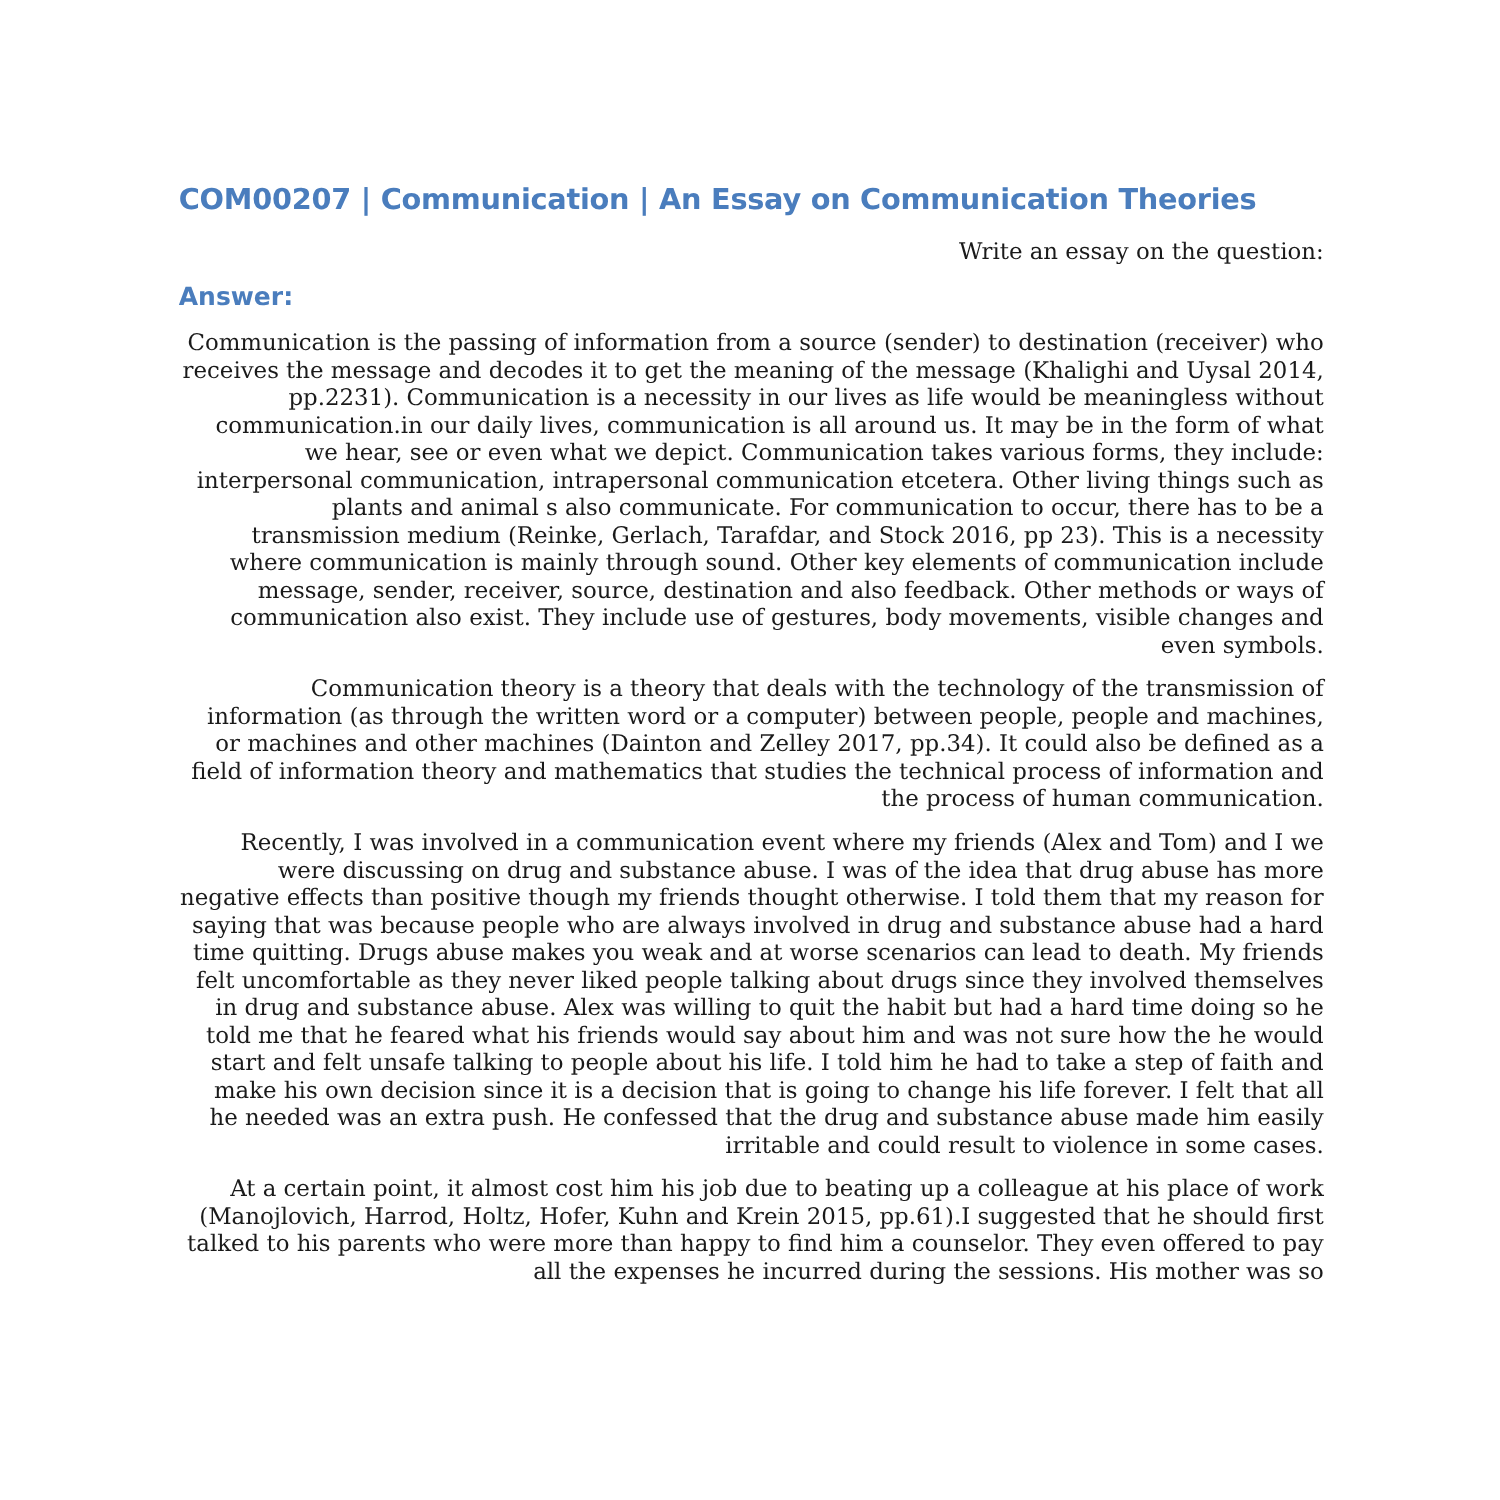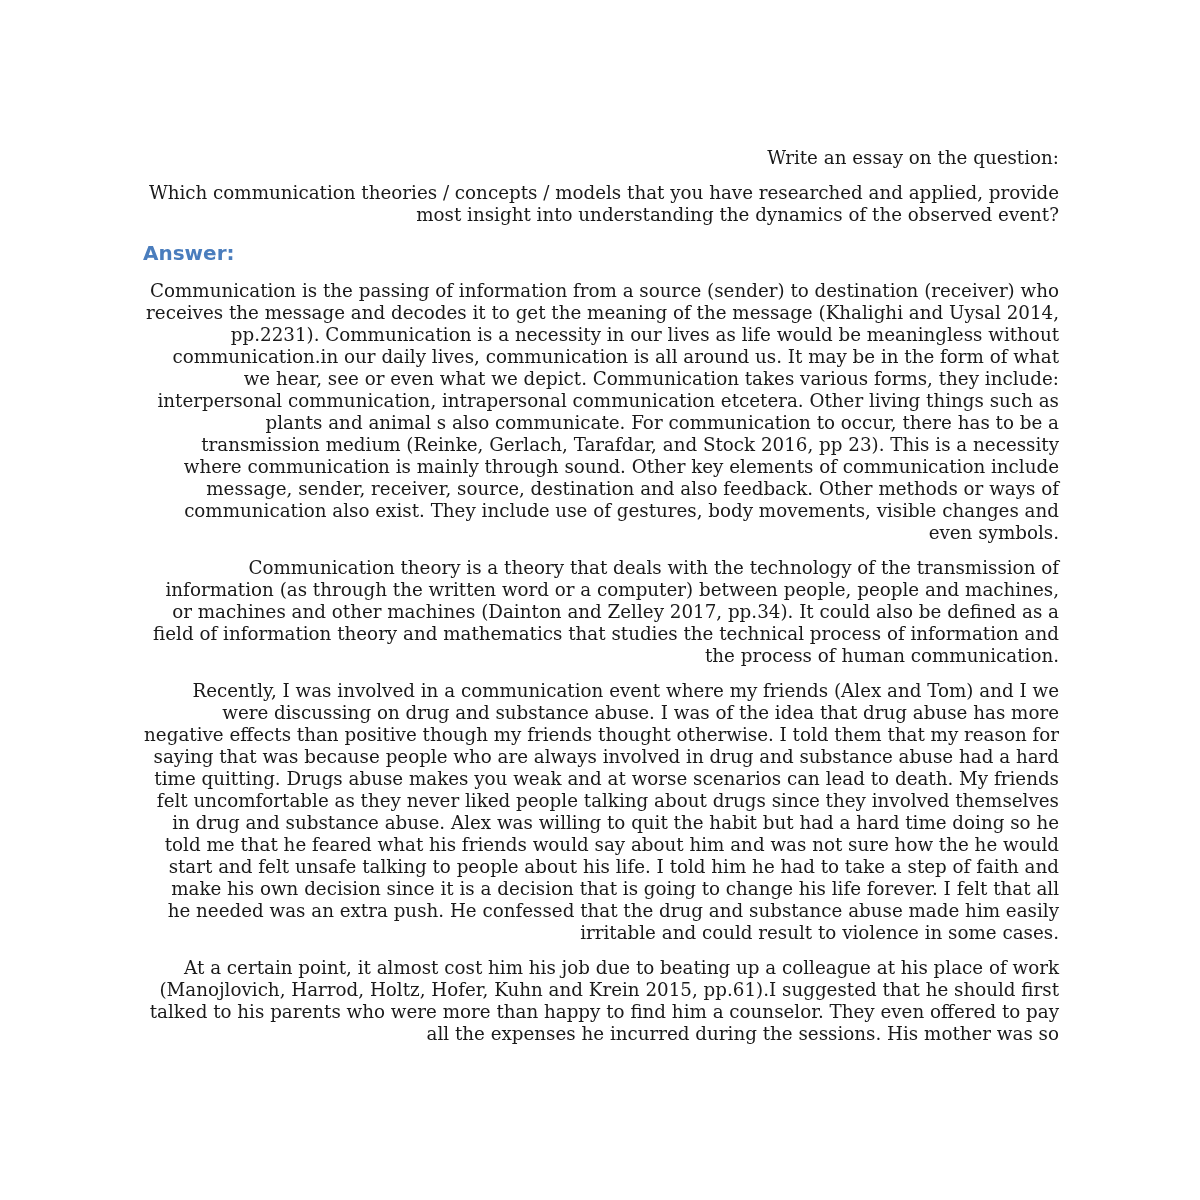--- a/index.html
+++ b/index.html
@@ -47,24 +47,24 @@
     font-size: 20px;
     line-height: 23px;
     color: var(--heading-blue);
     margin: 6px 0 15px 0;
   }
 </style>
 </head>
 <body>
 
 <div class="page">
+  <h1 class="doc-title">COM00207 | Communication | An Essay on Communication Theories</h1>
 
   <p class="body-text">Write an essay on the question:</p>
 
-  <p class="body-text prompt-question">Which communication theories / concepts / models that you have researched and applied, provide most insight into understanding the dynamics of the observed event?</p>
 
   <h2 class="answer-heading">Answer:</h2>
 
   <p class="body-text">Communication is the passing of information from a source (sender) to destination (receiver) who receives the message and decodes it to get the meaning of the message (Khalighi and Uysal 2014, pp.2231). Communication is a necessity in our lives as life would be meaningless without communication.in our daily lives, communication is all around us. It may be in the form of what we hear, see or even what we depict. Communication takes various forms, they include: interpersonal communication, intrapersonal communication etcetera. Other living things such as plants and animal s also communicate. For communication to occur, there has to be a transmission medium (Reinke, Gerlach, Tarafdar, and Stock 2016, pp 23). This is a necessity where communication is mainly through sound. Other key elements of communication include message, sender, receiver, source, destination and also feedback. Other methods or ways of communication also exist. They include use of gestures, body movements, visible changes and even symbols.</p>
 
   <p class="body-text">Communication theory is a theory that deals with the technology of the transmission of information (as through the written word or a computer) between people, people and machines, or machines and other machines (Dainton and Zelley 2017, pp.34). It could also be defined as a field of information theory and mathematics that studies the technical process of information and the process of human communication.</p>
 
   <p class="body-text">Recently, I was involved in a communication event where my friends (Alex and Tom) and I we were discussing on drug and substance abuse. I was of the idea that drug abuse has more negative effects than positive though my friends thought otherwise. I told them that my reason for saying that was because people who are always involved in drug and substance abuse had a hard time quitting. Drugs abuse makes you weak and at worse scenarios can lead to death. My friends felt uncomfortable as they never liked people talking about drugs since they involved themselves in drug and substance abuse. Alex was willing to quit the habit but had a hard time doing so he told me that he feared what his friends would say about him and was not sure how the he would start and felt unsafe talking to people about his life. I told him he had to take a step of faith and make his own decision since it is a decision that is going to change his life forever. I felt that all he needed was an extra push. He confessed that the drug and substance abuse made him easily irritable and could result to violence in some cases.</p>
 
   <p class="body-text">At a certain point, it almost cost him his job due to beating up a colleague at his place of work (Manojlovich, Harrod, Holtz, Hofer, Kuhn and Krein 2015, pp.61).I suggested that he should  first talked to his parents who were more than happy to find him a counselor. They even offered to pay all the expenses he incurred during the sessions. His mother was so</p>

